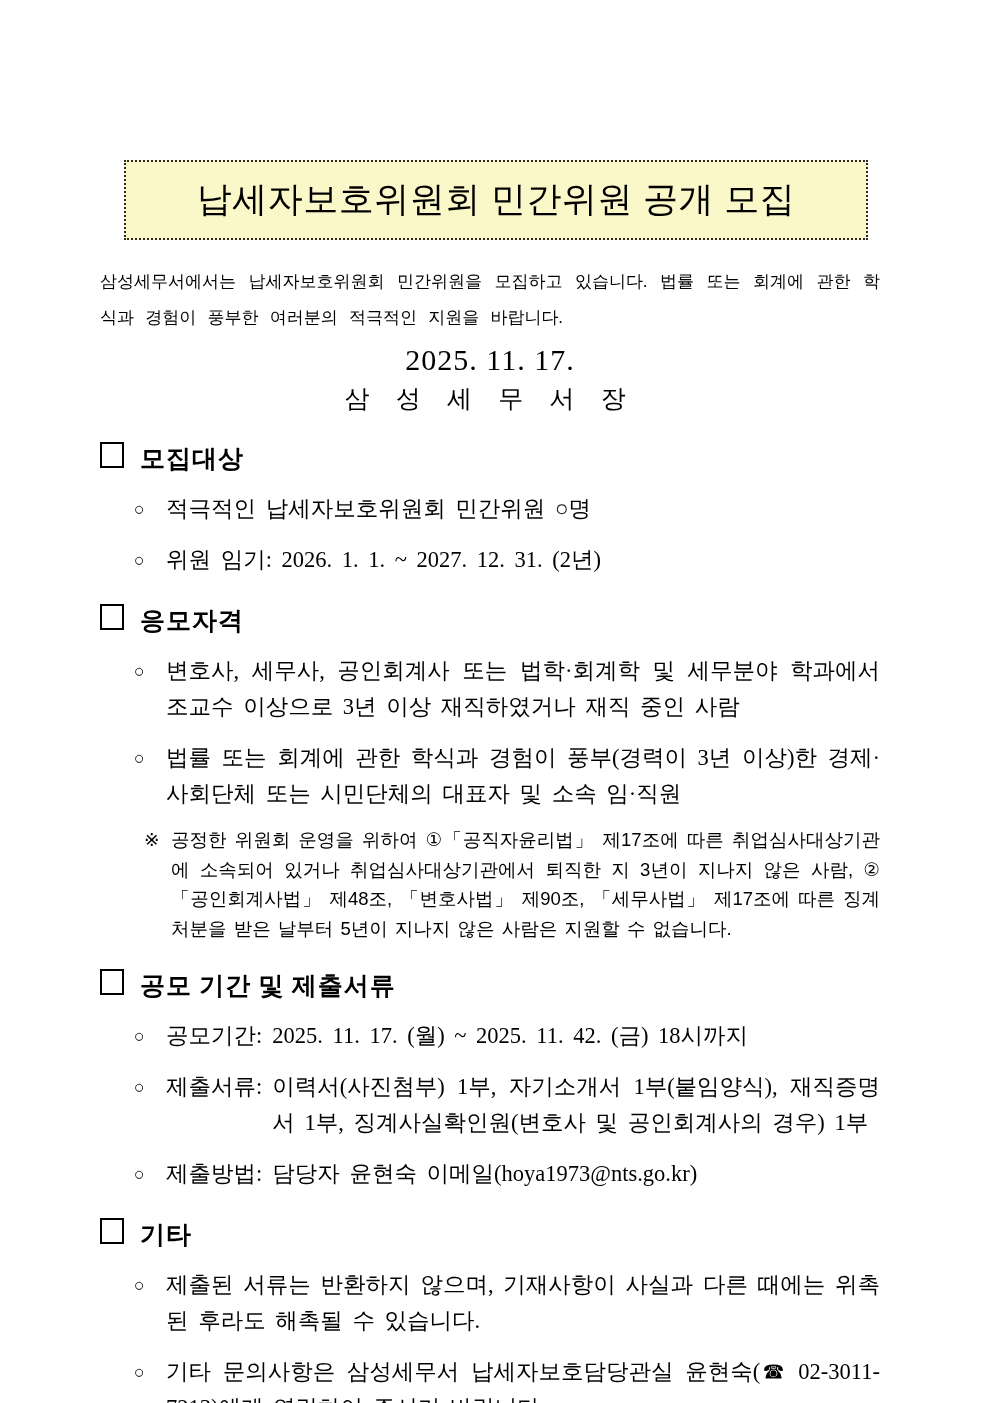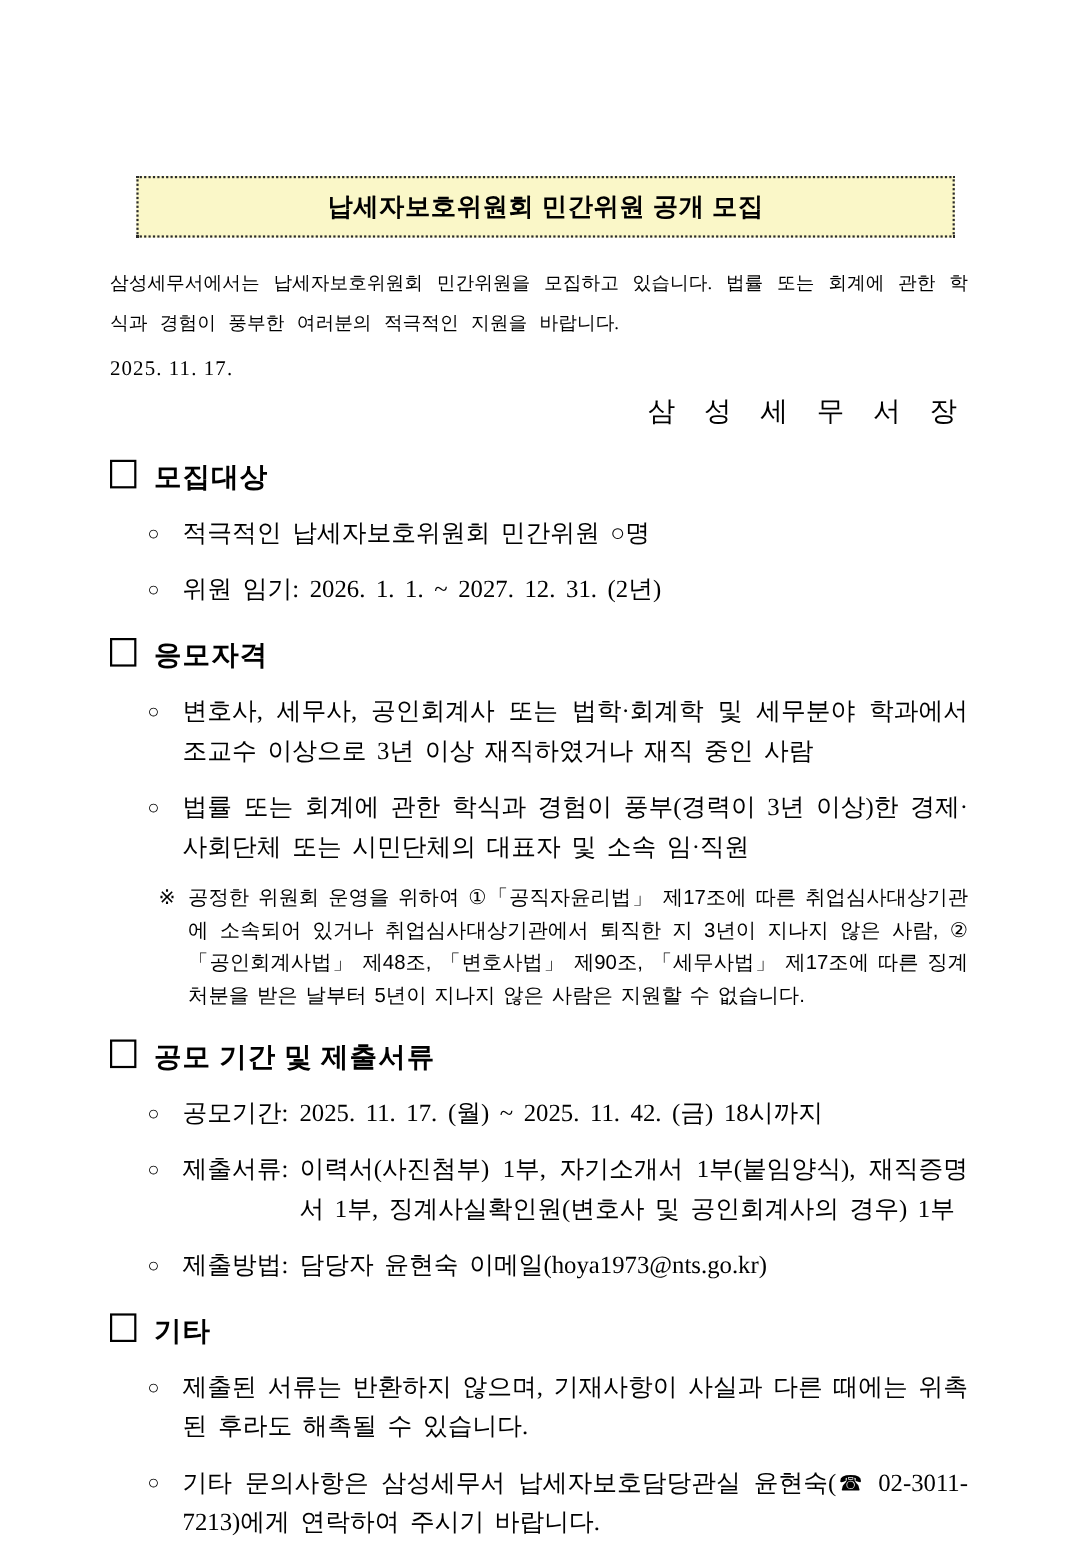--- a/index.html
+++ b/index.html
@@ -23,48 +23,48 @@
 
   
   .title-box {
     background: #faf7c8;
     border: 2px dotted #2a2a2a;
     margin: 0 12px 0 24px;
     text-align: center;
     padding: 5px 0 7px 0;
   }
   .title-box h1 {
-    margin: 0;
+    margin: 12px;
     font-family: "Liberation Sans", "DejaVu Sans", sans-serif;
-    font-weight: 700;
-    font-size: 23px;
+    font-weight: 400;
+    font-size: 35px;
     line-height: 40px;
     letter-spacing: 0.5px;
   }
 
   
   .intro {
     margin: 24px 0 0 0;
     font-size: 17px;
     line-height: 36px;
     text-align: justify;
     word-spacing: 7px;
   }
 
   
   .date-line {
     margin-top: 8px;
-    text-align: left;
-    font-size: 19px;
+    text-align: center;
+    font-size: 30px;
     line-height: 32px;
     letter-spacing: 1px;
   }
   .issuer-line {
     margin-top: 6px;
-    text-align: right;
+    text-align: center;
     font-size: 25px;
     line-height: 34px;
     letter-spacing: 10px;
   }
 
   
   .section { margin-top: 26px; }
   .sec-head {
     display: flex;
     font-size: 25px;

